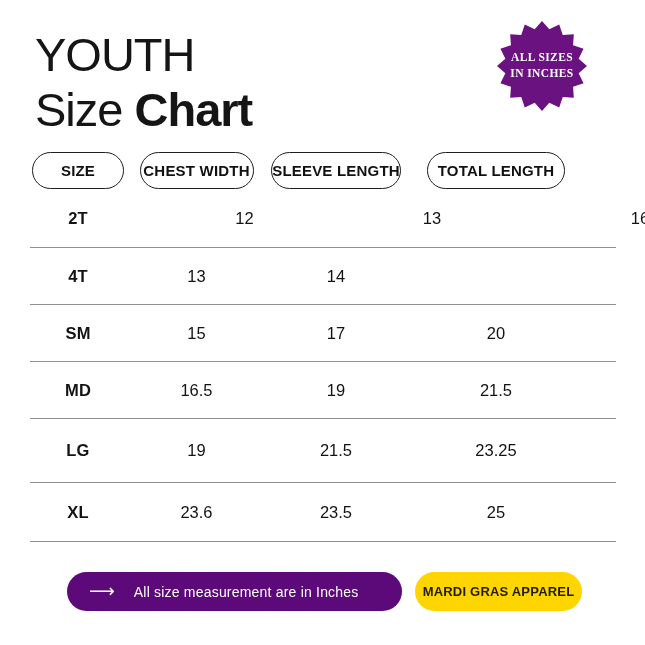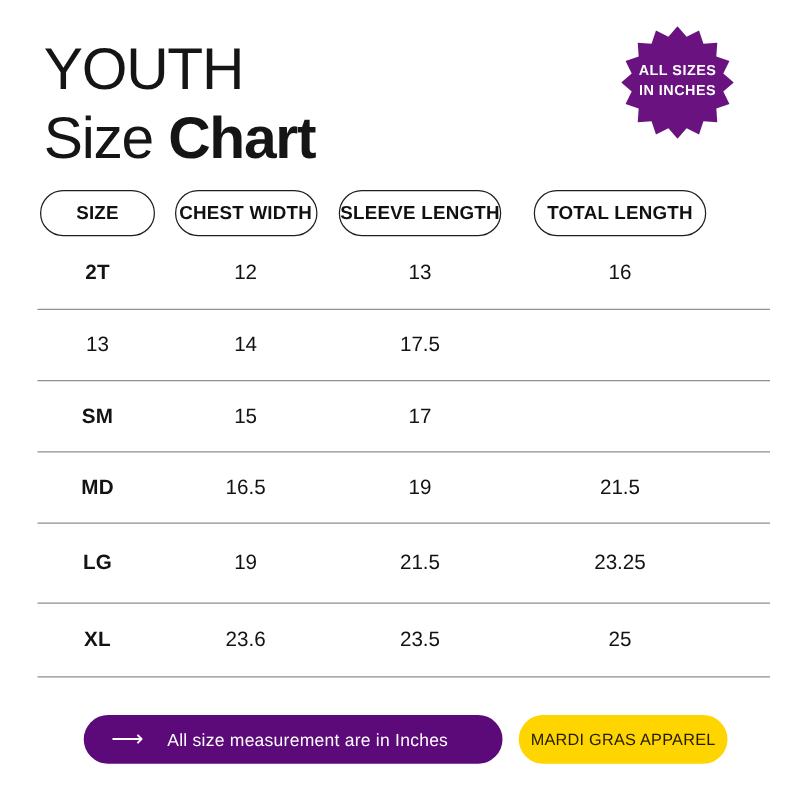--- a/index.html
+++ b/index.html
@@ -23,56 +23,56 @@
   .th-cell{display:flex;align-items:center;justify-content:center;}
   .pill{
     height:35px;border:1.8px solid #1e1e1e;border-radius:20px;background:#fff;
     display:flex;align-items:center;justify-content:center;
     font-weight:700;font-size:15px;letter-spacing:.2px;color:#111;white-space:nowrap;
   }
   .w1{width:90px;}.w2{width:112px;}.w3{width:128px;text-align:center;}.w4{width:136px;}
   
   .tbody{position:absolute;left:30px;top:190px;width:586px;}
   .trow{display:grid;grid-template-columns:96px 141px 138px 182px 29px;align-items:center;border-bottom:1.5px solid #8f8f8f;}
-  .trow:nth-child(1){height:57px;}
+  .trow:nth-child(1){height:57px;gap:48px;}
   .trow:nth-child(2){height:56px;}
   .trow:nth-child(3){height:56px;}
   .trow:nth-child(4){height:56px;}
   .trow:nth-child(5){height:63px;}
   .trow:nth-child(6){height:58px;}
   .cell{text-align:center;font-size:16.5px;color:#131313;}
   .size-cell{font-weight:700;letter-spacing:.2px;}
   
   .note-pill{
     position:absolute;left:67px;top:572px;width:335px;height:39px;border-radius:20px;
     display:flex;align-items:center;color:#fff;background:#5c0a79;
   }
   .note-arrow{margin-left:22px;font-size:18px;line-height:1;transform:translateY(-1px);}
   .note-text{margin-left:19px;font-size:14px;letter-spacing:.2px;}
   .brand-pill{
     position:absolute;left:415px;top:572px;width:167px;height:39px;border-radius:20px;
     display:flex;align-items:center;justify-content:center;background:#ffd500;
-    font-weight:400;font-size:13px;letter-spacing:.2px;color:#241c00;white-space:nowrap;
+    font-weight:700;font-size:13px;letter-spacing:.2px;color:#241c00;white-space:nowrap;
   }
 </style>
 </head>
 <body>
 
 <div class="canvas">
 
   <div class="title">
     <div><span class="t-reg">YOUTH</span></div>
     <div><span class="t-reg">Size </span><span class="t-bold">Chart</span></div>
   </div>
 
   <div class="badge">
     <svg viewBox="0 0 100 100">
       <polygon points="50.00,0.00 58.10,9.30 69.13,3.81 73.06,15.49 85.36,14.64 84.51,26.94 96.19,30.87 90.70,41.90 100.00,50.00 90.70,58.10 96.19,69.13 84.51,73.06 85.36,85.36 73.06,84.51 69.13,96.19 58.10,90.70 50.00,100.00 41.90,90.70 30.87,96.19 26.94,84.51 14.64,85.36 15.49,73.06 3.81,69.13 9.30,58.10 0.00,50.00 9.30,41.90 3.81,30.87 15.49,26.94 14.64,14.64 26.94,15.49 30.87,3.81 41.90,9.30" fill="#691280"></polygon>
     </svg>
-    <div class="badge-text" style="color: rgb(255, 255, 255);">
+    <div class="badge-text" style="color: rgb(255, 255, 255); font-family: Liberation Serif, serif;">
       <span>ALL SIZES</span>
       <span>IN INCHES</span>
     </div>
   </div>
 
   <div class="thead">
     <div class="th-cell">
         <div class="pill w1">SIZE</div>
       </div>
     <div class="th-cell">
@@ -89,29 +89,30 @@
 
   <div class="tbody">
     <div class="trow">
       <div class="cell size-cell">2T</div>
       <div class="cell">12</div>
       <div class="cell">13</div>
       <div class="cell">16</div>
       <div class="cell"></div>
     </div>
     <div class="trow">
+      <div class="cell size-cell">4T</div>
       <div class="cell">13</div>
       <div class="cell">14</div>
-      <div class="cell">17.5</div>
       <div class="cell"></div>
     </div>
     <div class="trow">
       <div class="cell size-cell">SM</div>
       <div class="cell">15</div>
       <div class="cell">17</div>
+      <div class="cell">20</div>
       <div class="cell"></div>
     </div>
     <div class="trow">
       <div class="cell size-cell">MD</div>
       <div class="cell">16.5</div>
       <div class="cell">19</div>
       <div class="cell">21.5</div>
       <div class="cell"></div>
     </div>
     <div class="trow">

